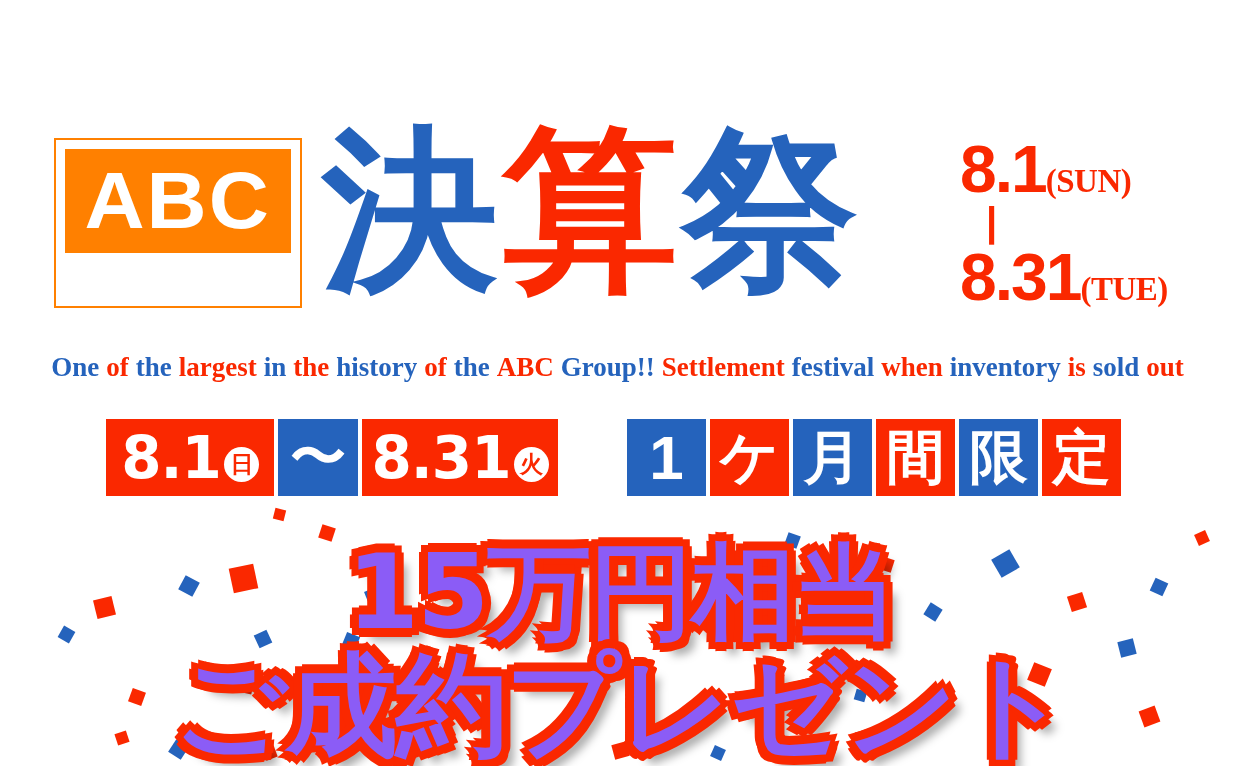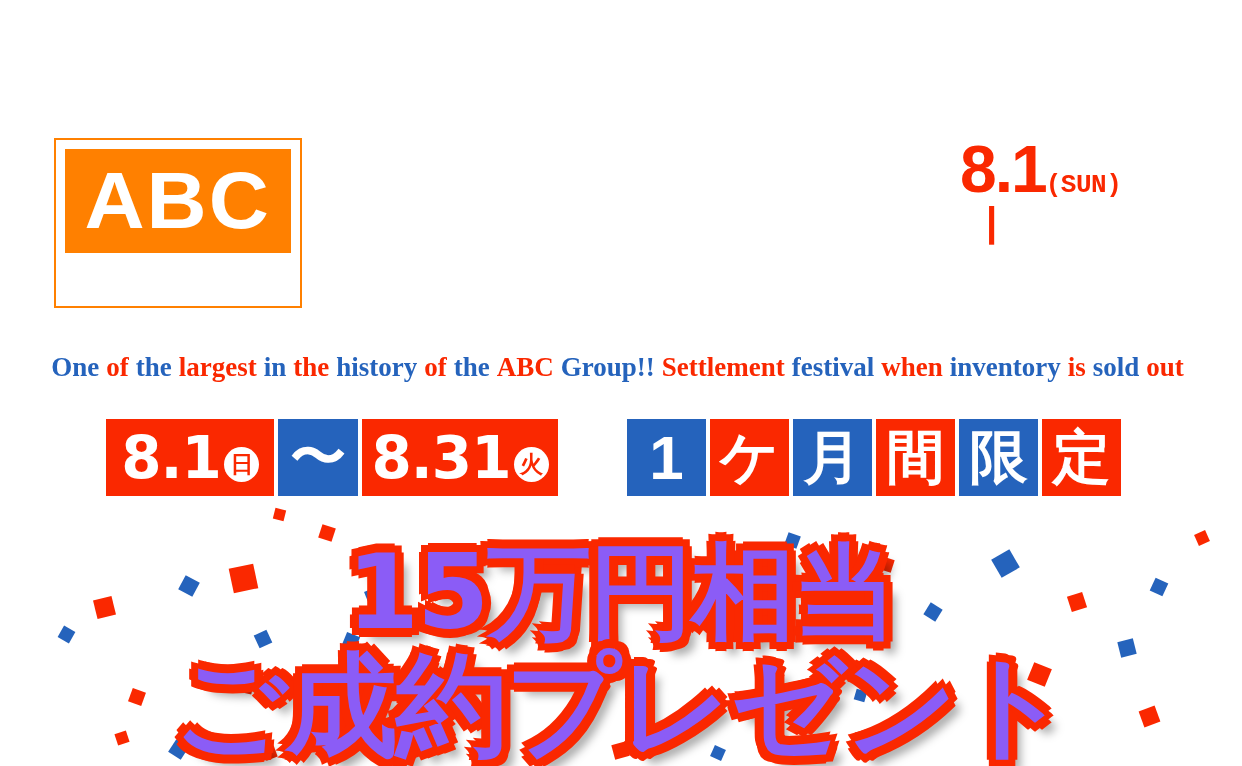--- a/index.html
+++ b/index.html
@@ -134,23 +134,23 @@
     white-space: nowrap;
     line-height: 1;
   }
   .date-num {
     font-family: "Liberation Sans", sans-serif;
     font-weight: bold;
     font-size: 66px;
     letter-spacing: -2px;
   }
   .date-dow {
-    font-family: Liberation Mono, monospace;
-    font-weight: bold;
-    font-size: 26px;
+    font-family: Liberation Serif, serif;
+    font-weight: bold;
+    font-size: 33px;
     letter-spacing: -0.5px;
     vertical-align: baseline;
   }
   #date-sep {
     font-family: "Liberation Sans", sans-serif;
     font-weight: bold;
     font-size: 40px;
     line-height: 40px;
     padding-left: 26px;
   }
@@ -319,24 +319,26 @@
       <div class="confetti" style="left: 786px; top: 534px; width: 13px; height: 13px; background: rgb(37, 99, 188); transform: rotate(20deg);"></div>
     </div>
 
 
   <div id="logo-block">
     <div id="logo-orange-box">
       <span id="logo-abc-white">ABC</span>
     </div>
   </div>
 
+  <div id="main-title"><span class="title-blue">決</span><span class="title-red">算</span><span class="title-blue">祭</span></div>
 
   <div id="date-range">
     <div class="date-row"><span class="date-num">8.1</span><span class="date-dow">(SUN)</span></div>
     <div id="date-sep">|</div>
+    <div class="date-row" id="date-row-2"><span class="date-num">8.31</span><span class="date-dow">(TUE)</span></div>
   </div>
 
   <div id="english-line"><span style="color: rgb(37, 99, 188);">One</span><span style="color: rgb(250, 40, 0);">of</span><span style="color: rgb(37, 99, 188);">the</span><span style="color: rgb(250, 40, 0);">largest</span><span style="color: rgb(37, 99, 188);">in</span><span style="color: rgb(250, 40, 0);">the</span><span style="color: rgb(37, 99, 188);">history</span><span style="color: rgb(250, 40, 0);">of</span><span style="color: rgb(37, 99, 188);">the</span><span style="color: rgb(250, 40, 0);">ABC</span><span style="color: rgb(37, 99, 188);">Group!!</span><span style="color: rgb(250, 40, 0);">Settlement</span><span style="color: rgb(37, 99, 188);">festival</span><span style="color: rgb(250, 40, 0);">when</span><span style="color: rgb(37, 99, 188);">inventory</span><span style="color: rgb(250, 40, 0);">is</span><span style="color: rgb(37, 99, 188);">sold</span><span style="color: rgb(250, 40, 0);">out</span></div>
 
   <div id="badges-left">
     <div class="badge badge-red badge-date">
         <span>8.1</span>
         <span class="dow-circle red-text">日</span>
       </div>
     <div class="badge badge-blue badge-tilde">〜</div>

